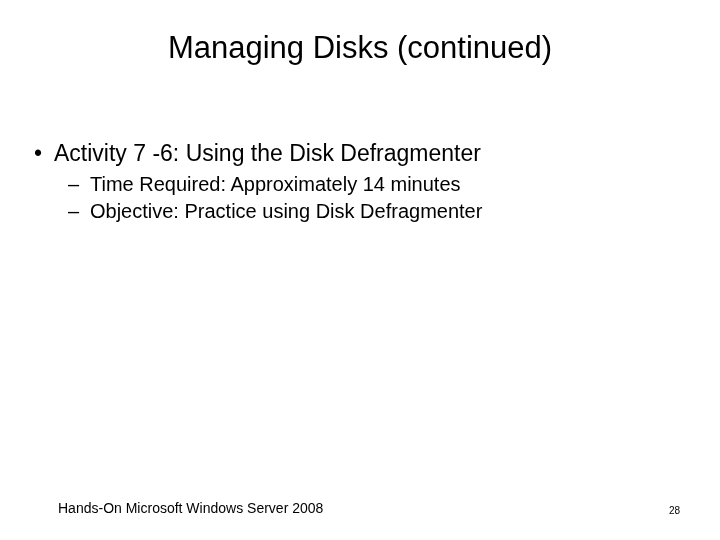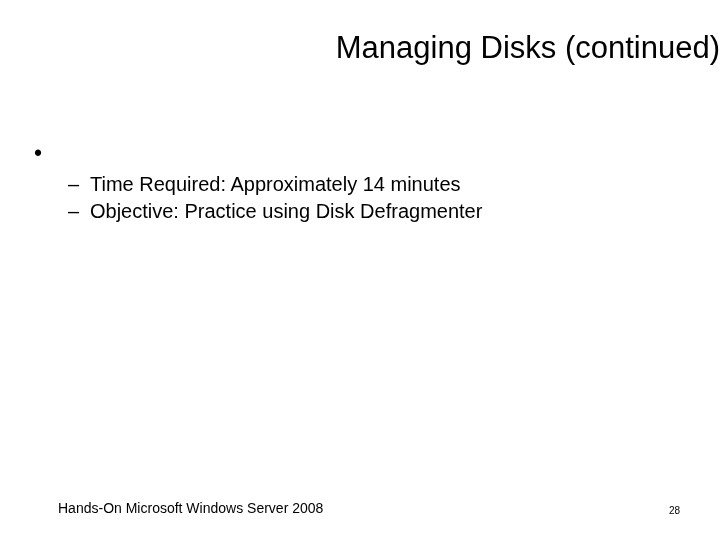--- a/index.html
+++ b/index.html
@@ -18,21 +18,21 @@
   .slide {
     position: relative;
     width: 720px;
     height: 540px;
   }
   .title {
     position: absolute;
     top: 30px;
     left: 0;
     width: 720px;
-    text-align: right;
+    text-align: center;
     font-size: 31px;
     font-weight: 400;
   }
   .content {
     position: absolute;
     top: 140px;
     left: 30px;
     width: 660px;
   }
   .bullet-l1 {
@@ -78,20 +78,21 @@
 </head>
 <body>
 
 <div class="slide">
 
   <div class="title">Managing Disks (continued)</div>
 
   <div class="content">
     <div class="bullet-l1">
       <span class="dot">•</span>
+      <span>Activity 7 -6: Using the Disk Defragmenter</span>
     </div>
     <div class="bullet-l2">
       <span class="dash">–</span>
       <span>Time Required: Approximately 14 minutes</span>
     </div>
     <div class="bullet-l2">
       <span class="dash">–</span>
       <span>Objective: Practice using Disk Defragmenter</span>
     </div>
   </div>

